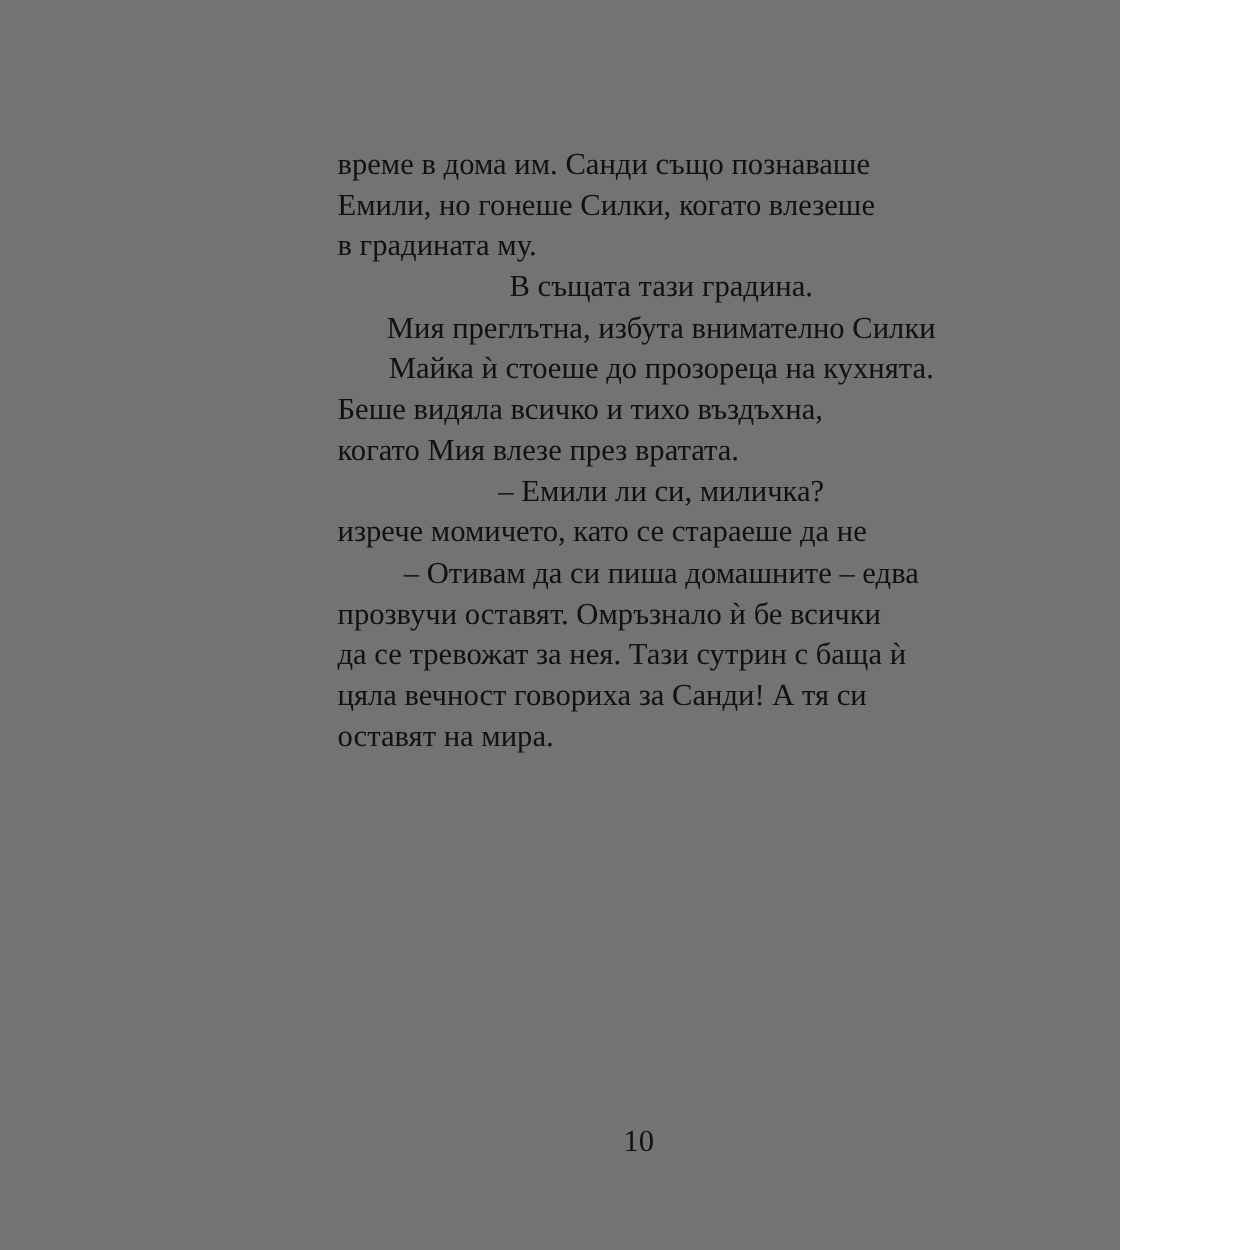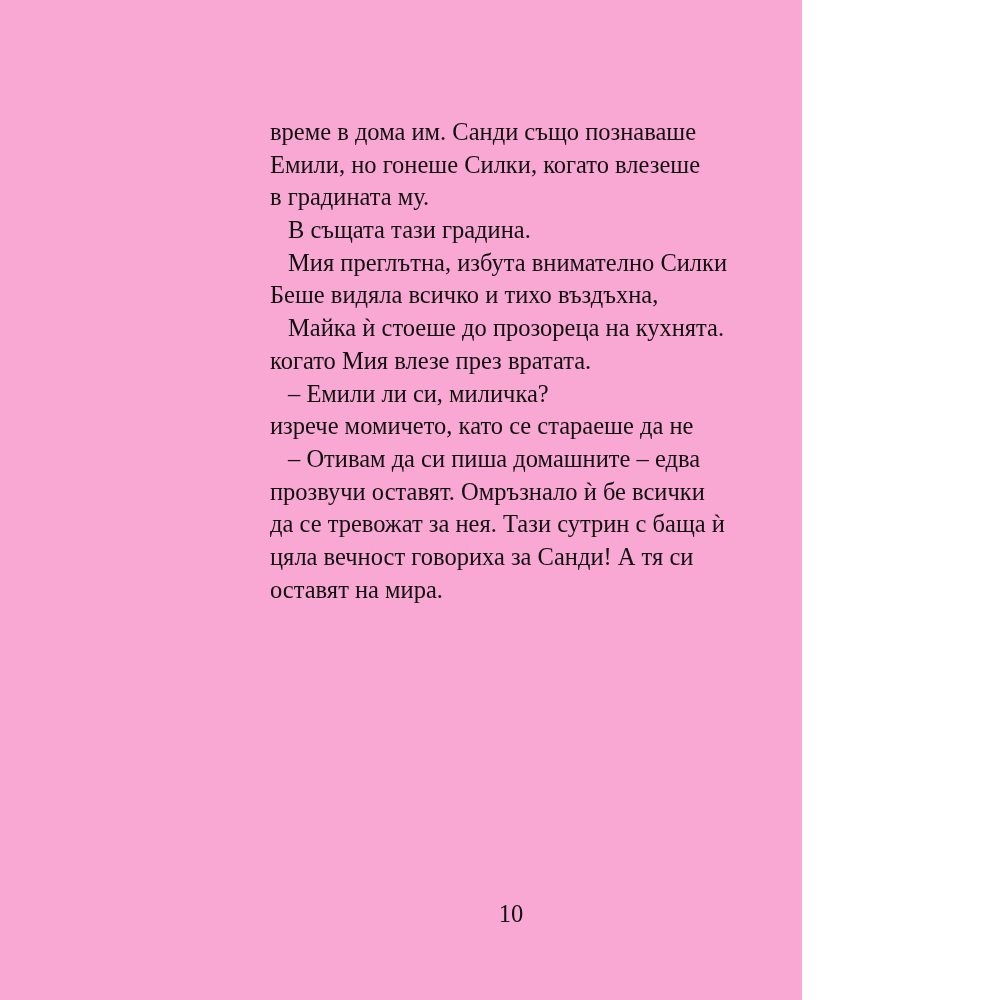--- a/index.html
+++ b/index.html
@@ -10,41 +10,42 @@
     body {
       width: 1000px;
       height: 1000px;
       position: relative;
       overflow: hidden;
     }
     .page {
       position: absolute;
       left: 0;
       top: 0;
-      width: 802px;
+      width: 896px;
       height: 1000px;
-      background: #f9a8d4;
+      background: #737373;
     }
     .text-block {
       position: absolute;
       left: 270px;
       top: 116px;
       width: 500px;
       font-family: "Liberation Serif", "DejaVu Serif", serif;
       font-size: 24.5px;
       line-height: 32.7px;
       color: #111111;
     }
     .line {
       display: block;
       white-space: nowrap;
       height: 32.7px;
     }
     .line.indent {
       padding-left: 18px;
+      text-align: center;
     }
     .page-number {
       position: absolute;
       left: 11px;
       width: 1000px;
       top: 899px;
       text-align: center;
       font-family: "Liberation Serif", "DejaVu Serif", serif;
       font-size: 24.5px;
       line-height: 30px;
@@ -54,22 +55,22 @@
 </head>
 <body>
 
 <div class="page">
   <div class="text-block">
     <span class="line">време в дома им. Санди също познаваше</span>
     <span class="line">Емили, но гонеше Силки, когато влезеше</span>
     <span class="line">в градината му.</span>
     <span class="line indent">В същата тази градина.</span>
     <span class="line indent">Мия преглътна, избута внимателно Силки</span>
+    <span class="line indent">Майка ѝ стоеше до прозореца на кухнята.</span>
     <span class="line">Беше видяла всичко и тихо въздъхна,</span>
-    <span class="line indent">Майка ѝ стоеше до прозореца на кухнята.</span>
     <span class="line">когато Мия влезе през вратата.</span>
     <span class="line indent">– Емили ли си, миличка?</span>
     <span class="line">изрече момичето, като се стараеше да не</span>
     <span class="line indent">– Отивам да си пиша домашните – едва</span>
     <span class="line">прозвучи оставят. Омръзнало ѝ бе всички</span>
     <span class="line">да се тревожат за нея. Тази сутрин с баща ѝ</span>
     <span class="line">цяла вечност говориха за Санди! А тя си</span>
     <span class="line">оставят на мира.</span>
   </div>
 

